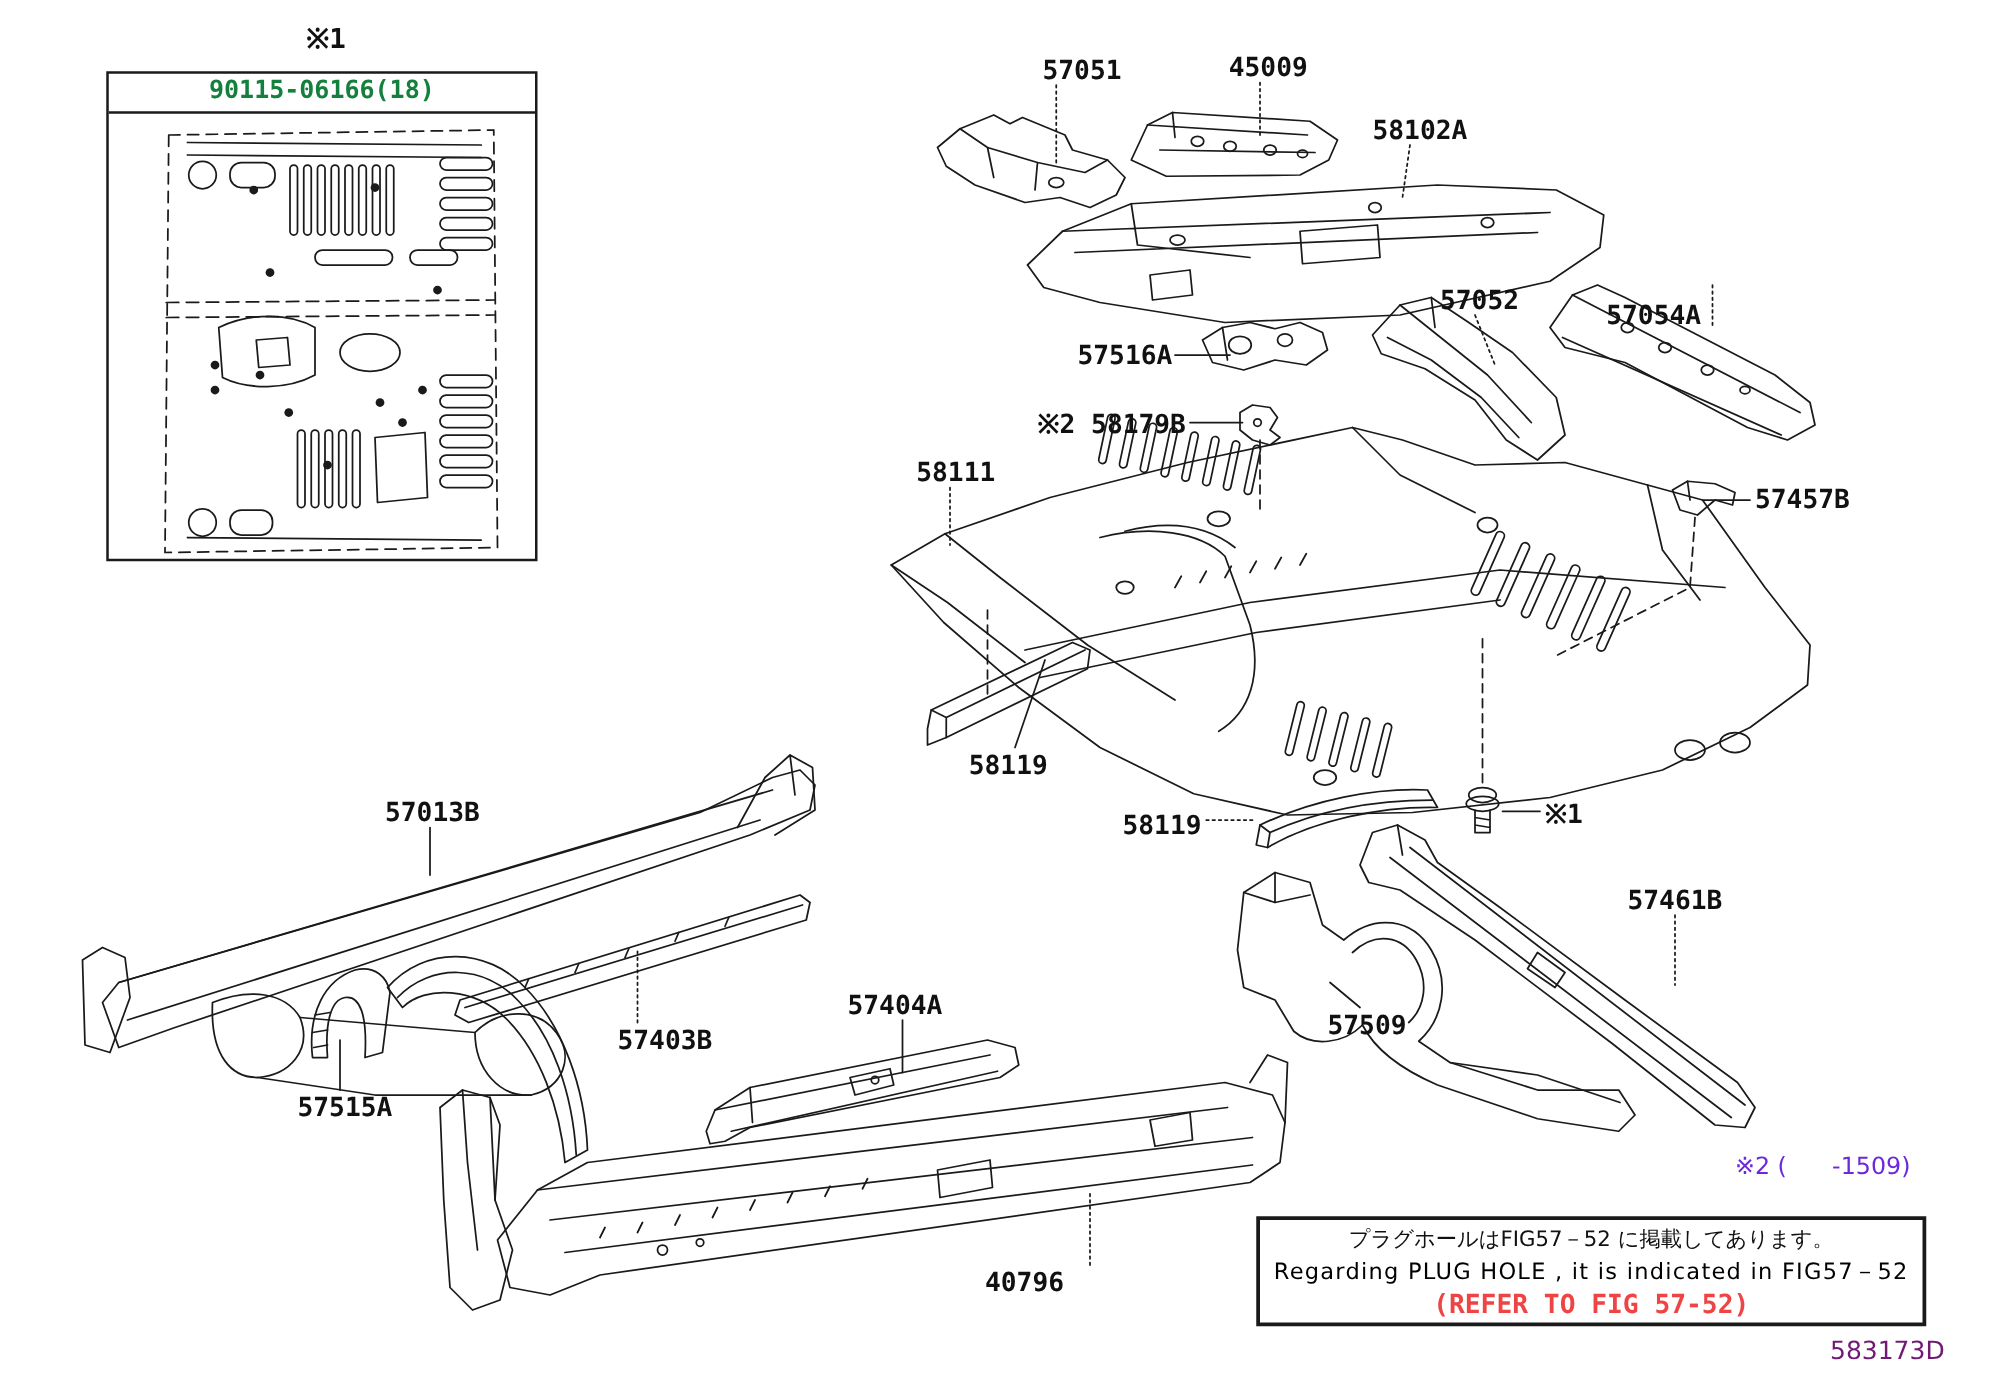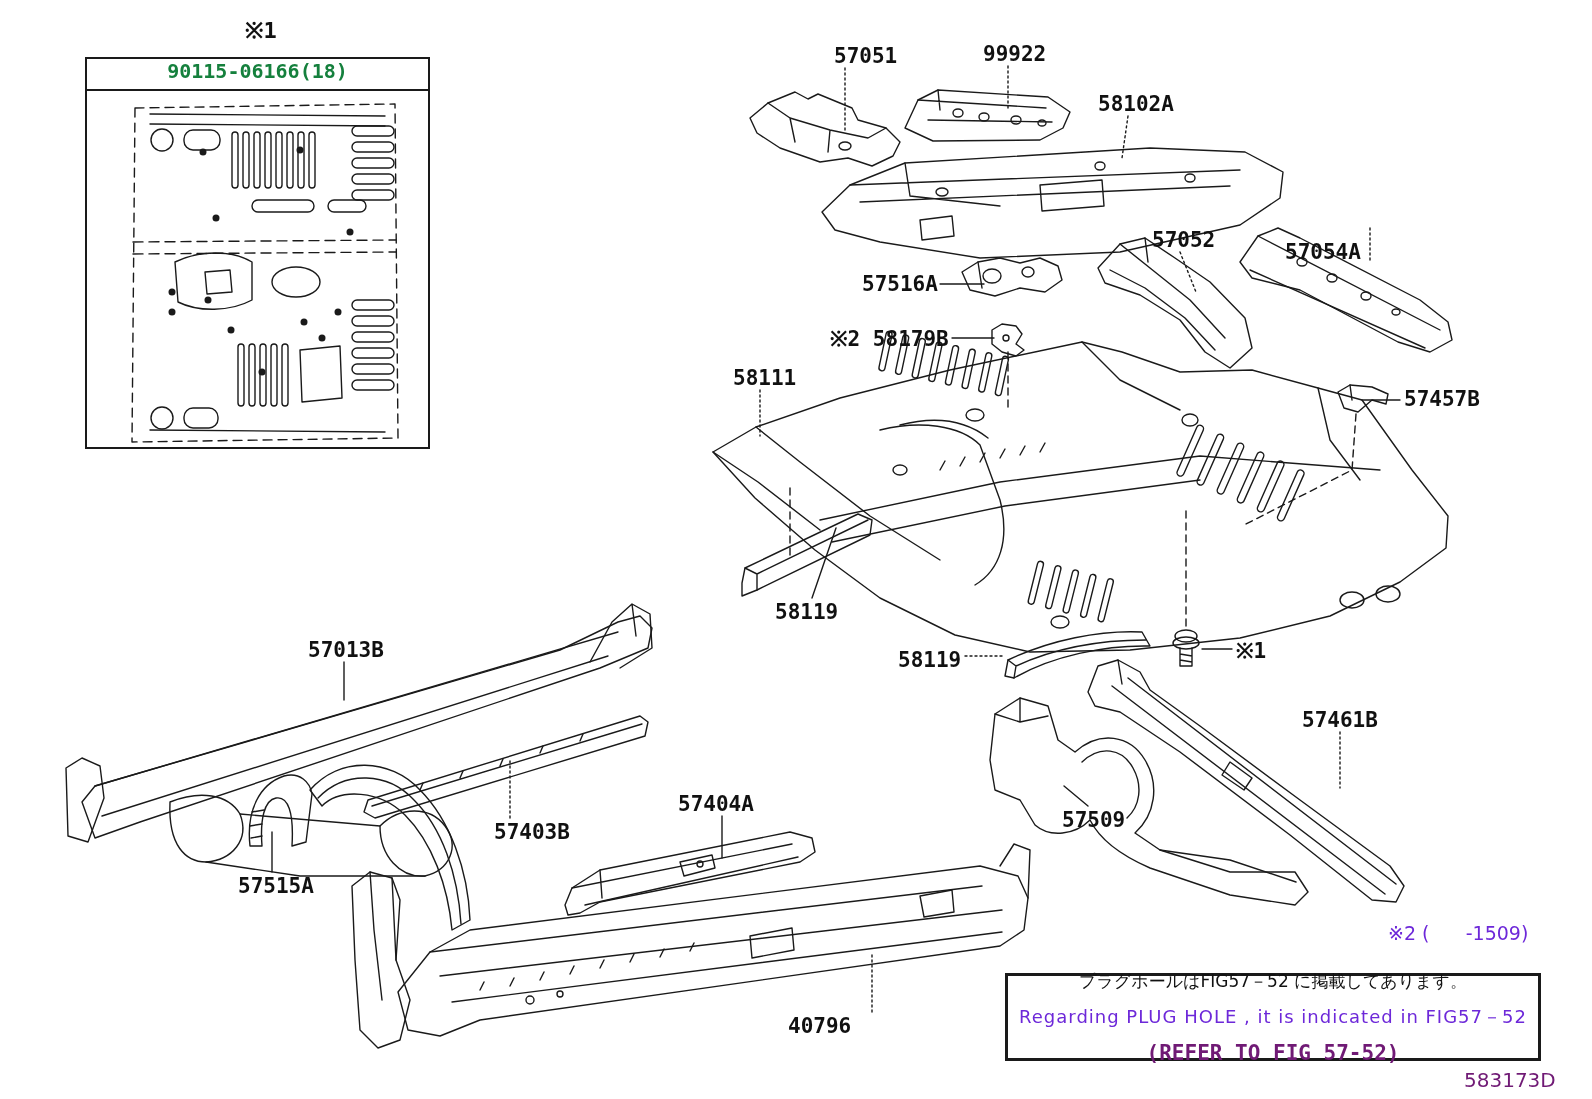--- a/index.html
+++ b/index.html
@@ -8,24 +8,24 @@
   svg{position:absolute;left:0;top:0;}
   .plabel{position:absolute;font:bold 21px "DejaVu Sans Mono",monospace;color:#111;
           white-space:pre;letter-spacing:0;}
   .marker{position:absolute;font:bold 21px "DejaVu Sans Mono",monospace;color:#111;white-space:pre;}
   #inset-box{position:absolute;left:85px;top:57px;width:345px;height:392px;
              border:2px solid #1a1a1a;box-sizing:border-box;}
   #inset-header{height:30px;line-height:30px;text-align:center;border-bottom:2px solid #1a1a1a;
                 font:bold 20px "DejaVu Sans Mono",monospace;color:#15803d;}
   #note-box{position:absolute;left:1005px;top:973px;width:536px;height:88px;
             border:3px solid #1a1a1a;box-sizing:border-box;text-align:center;
-            display:flex;flex-direction:column;justify-content:center;gap:12px;}
+            display:flex;flex-direction:column;justify-content:center;gap:2px;}
   #note-box .jp{font:17px "DejaVu Sans",sans-serif;color:#111;}
-  #note-box .en{font:18px "DejaVu Sans",sans-serif;color:#6d28d9;letter-spacing:1px;}
-  #note-box .ref{font:bold 21px "DejaVu Sans Mono",monospace;color:#701a75;}
+  #note-box .en{font:18px "DejaVu Sans",sans-serif;color:#000000;letter-spacing:1px;}
+  #note-box .ref{font:bold 21px "DejaVu Sans Mono",monospace;color:#ef4444;}
   #note2-range{position:absolute;left:1388px;top:922px;font:19px "DejaVu Sans",sans-serif;
                color:#6d28d9;white-space:pre;}
   #figure-code{position:absolute;left:1464px;top:1068px;font:20px "DejaVu Sans",sans-serif;color:#701a75;}
 </style>
 </head>
 <body>
 
 <div id="canvas">
 
 <svg width="1592" height="1099" viewBox="0 0 1592 1099" fill="none" stroke="#1a1a1a" stroke-width="1.4" stroke-linejoin="round" stroke-linecap="round">
@@ -285,21 +285,21 @@
     <path d="M790,488 V556" stroke-dasharray="7 5"></path>
   </g>
 </svg>
 
   <div id="inset-box">
     <div id="inset-header">90115-06166(18)</div>
   </div>
   <div class="marker" style="left:245px;top:14px;font-size:22px;">※1</div>
 
   <div class="plabel" style="left:814px;top:44px;margin-left:20px;">57051</div>
-  <div class="plabel" style="left:983px;top:42px;">99922</div>
+  <div class="plabel" style="left:983px;top:42px;">45009</div>
   <div class="plabel" style="left:1098px;top:92px;">58102A</div>
   <div class="plabel" style="left:1285px;top:203px;margin-top:37px;">57054A</div>
   <div class="plabel" style="left:1152px;top:228px;">57052</div>
   <div class="plabel" style="left:862px;top:272px;">57516A</div>
   <div class="plabel" style="left:830px;top:324px;">※2 58179B</div>
   <div class="plabel" style="left:733px;top:366px;">58111</div>
   <div class="plabel" style="left:1404px;top:387px;">57457B</div>
   <div class="plabel" style="left:775px;top:600px;">58119</div>
   <div class="plabel" style="left:898px;top:648px;">58119</div>
   <div class="plabel" style="left:1236px;top:636px;">※1</div>

